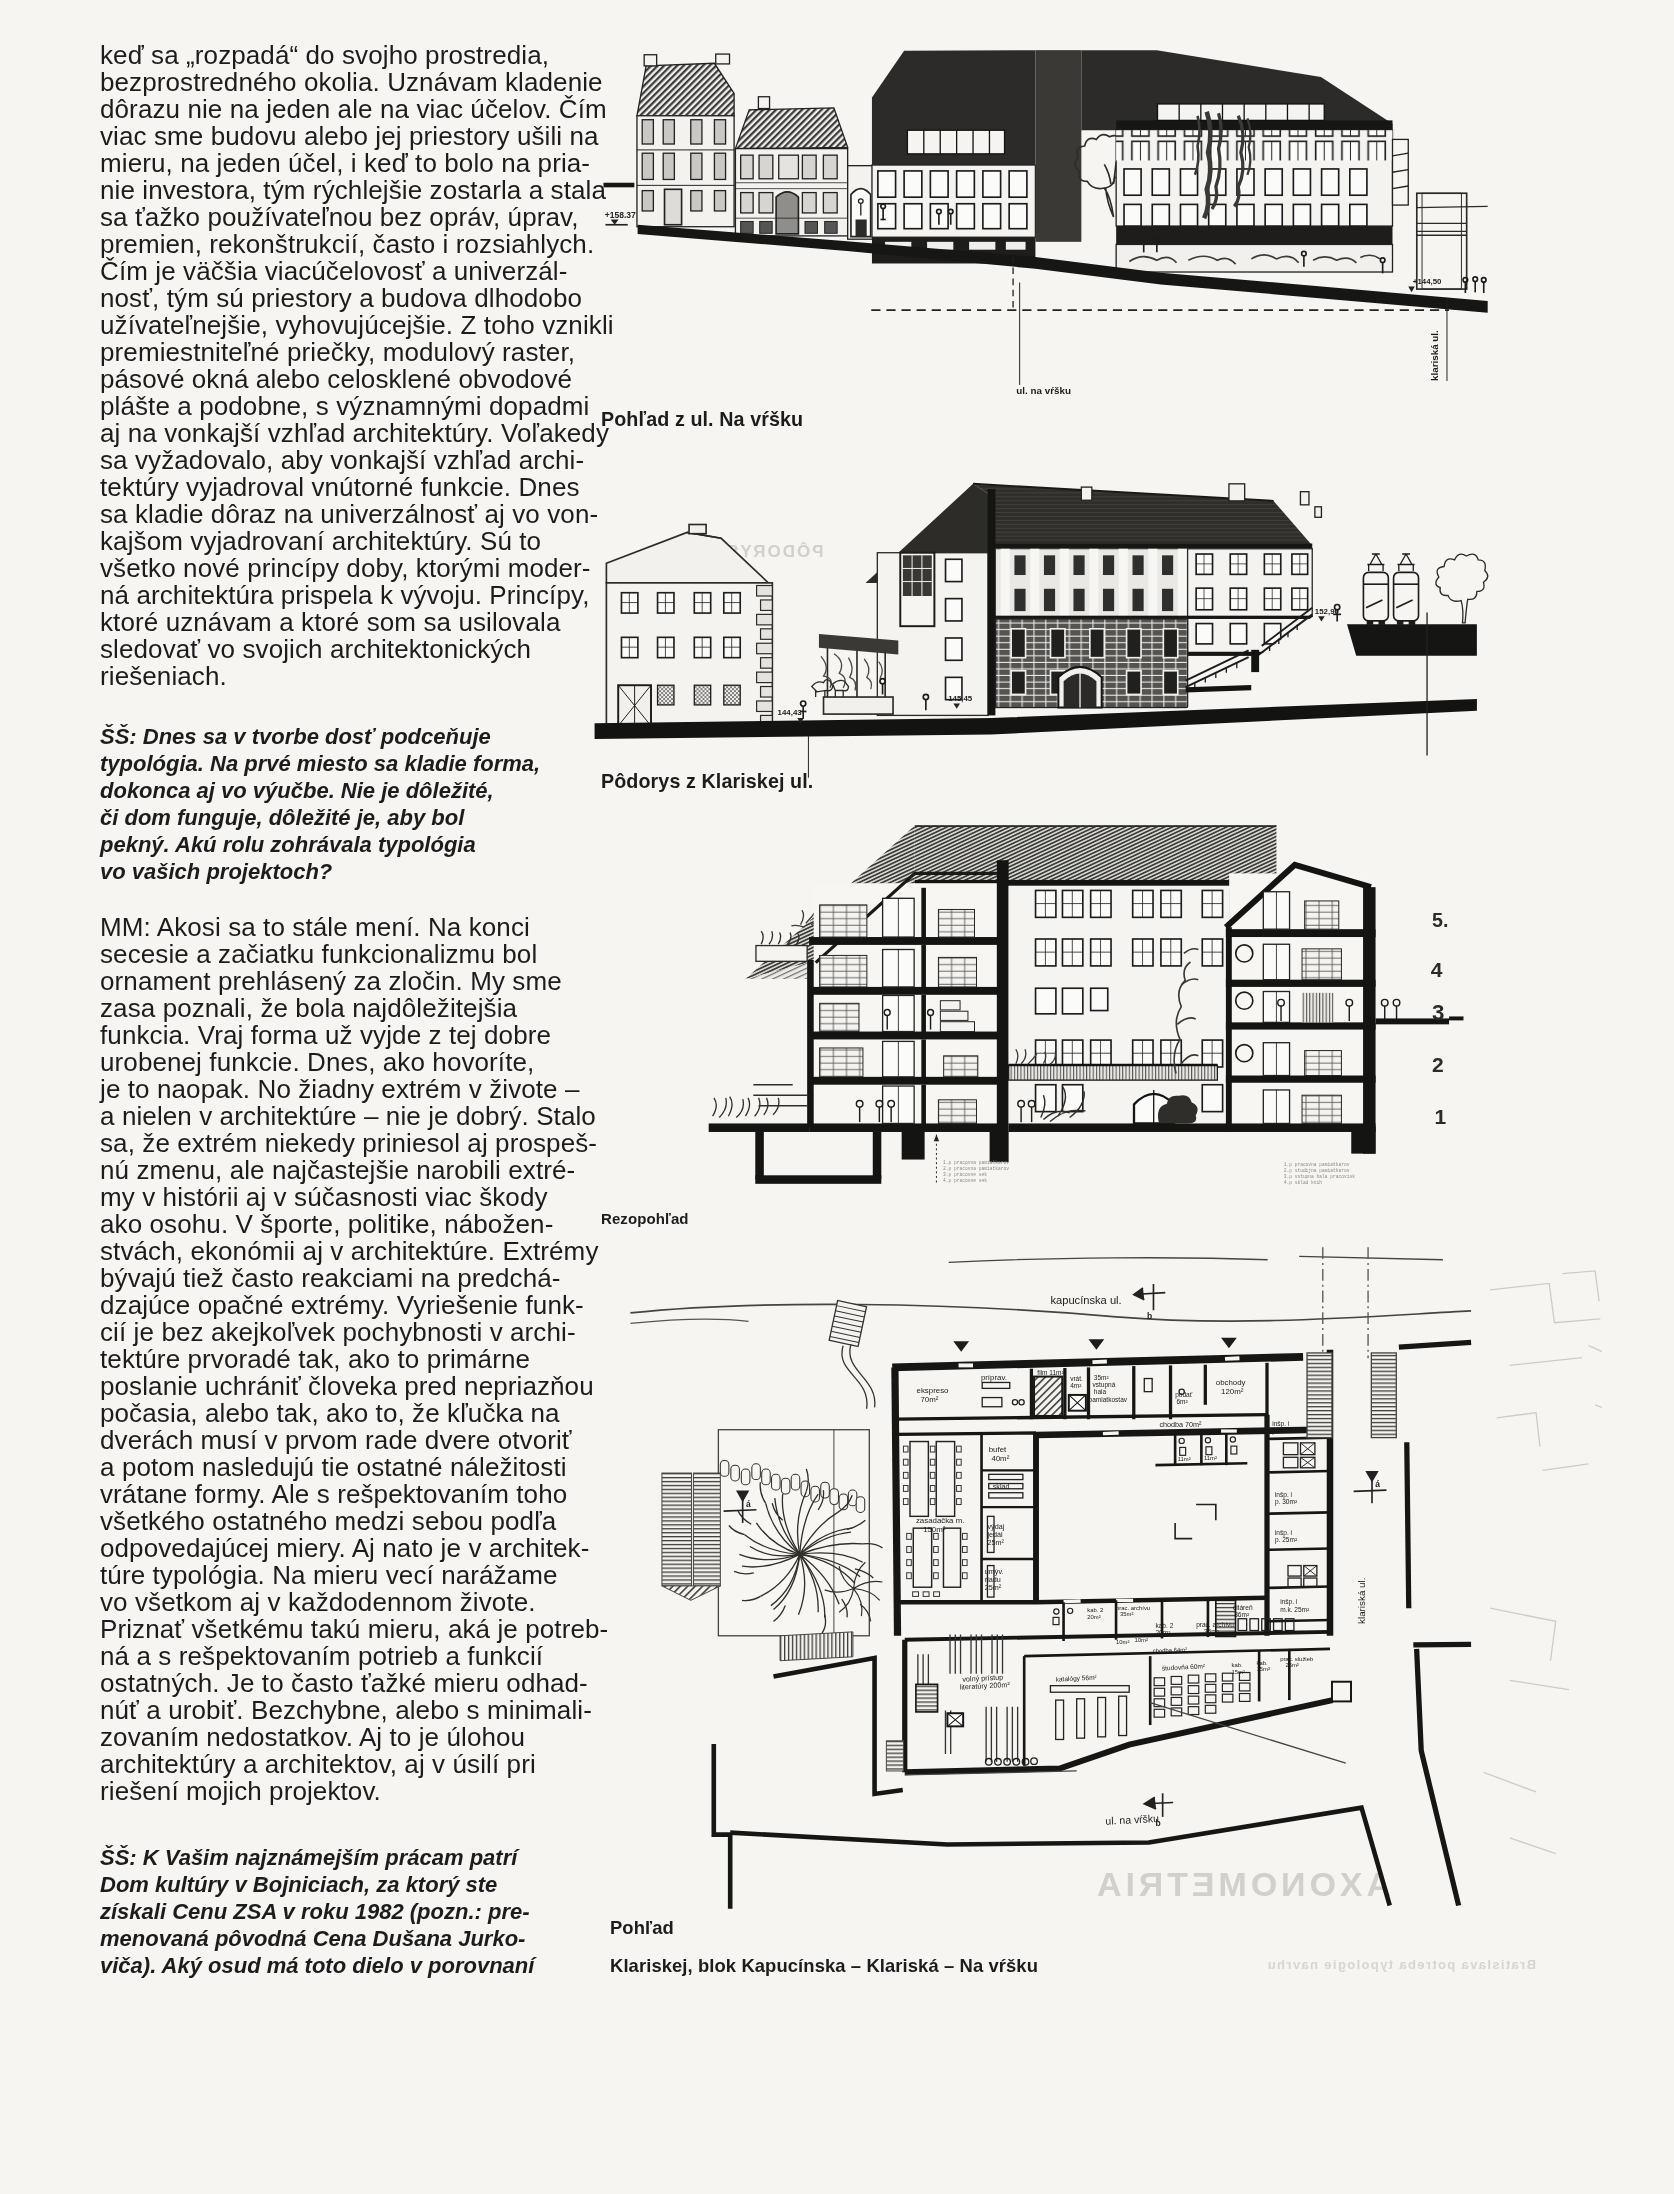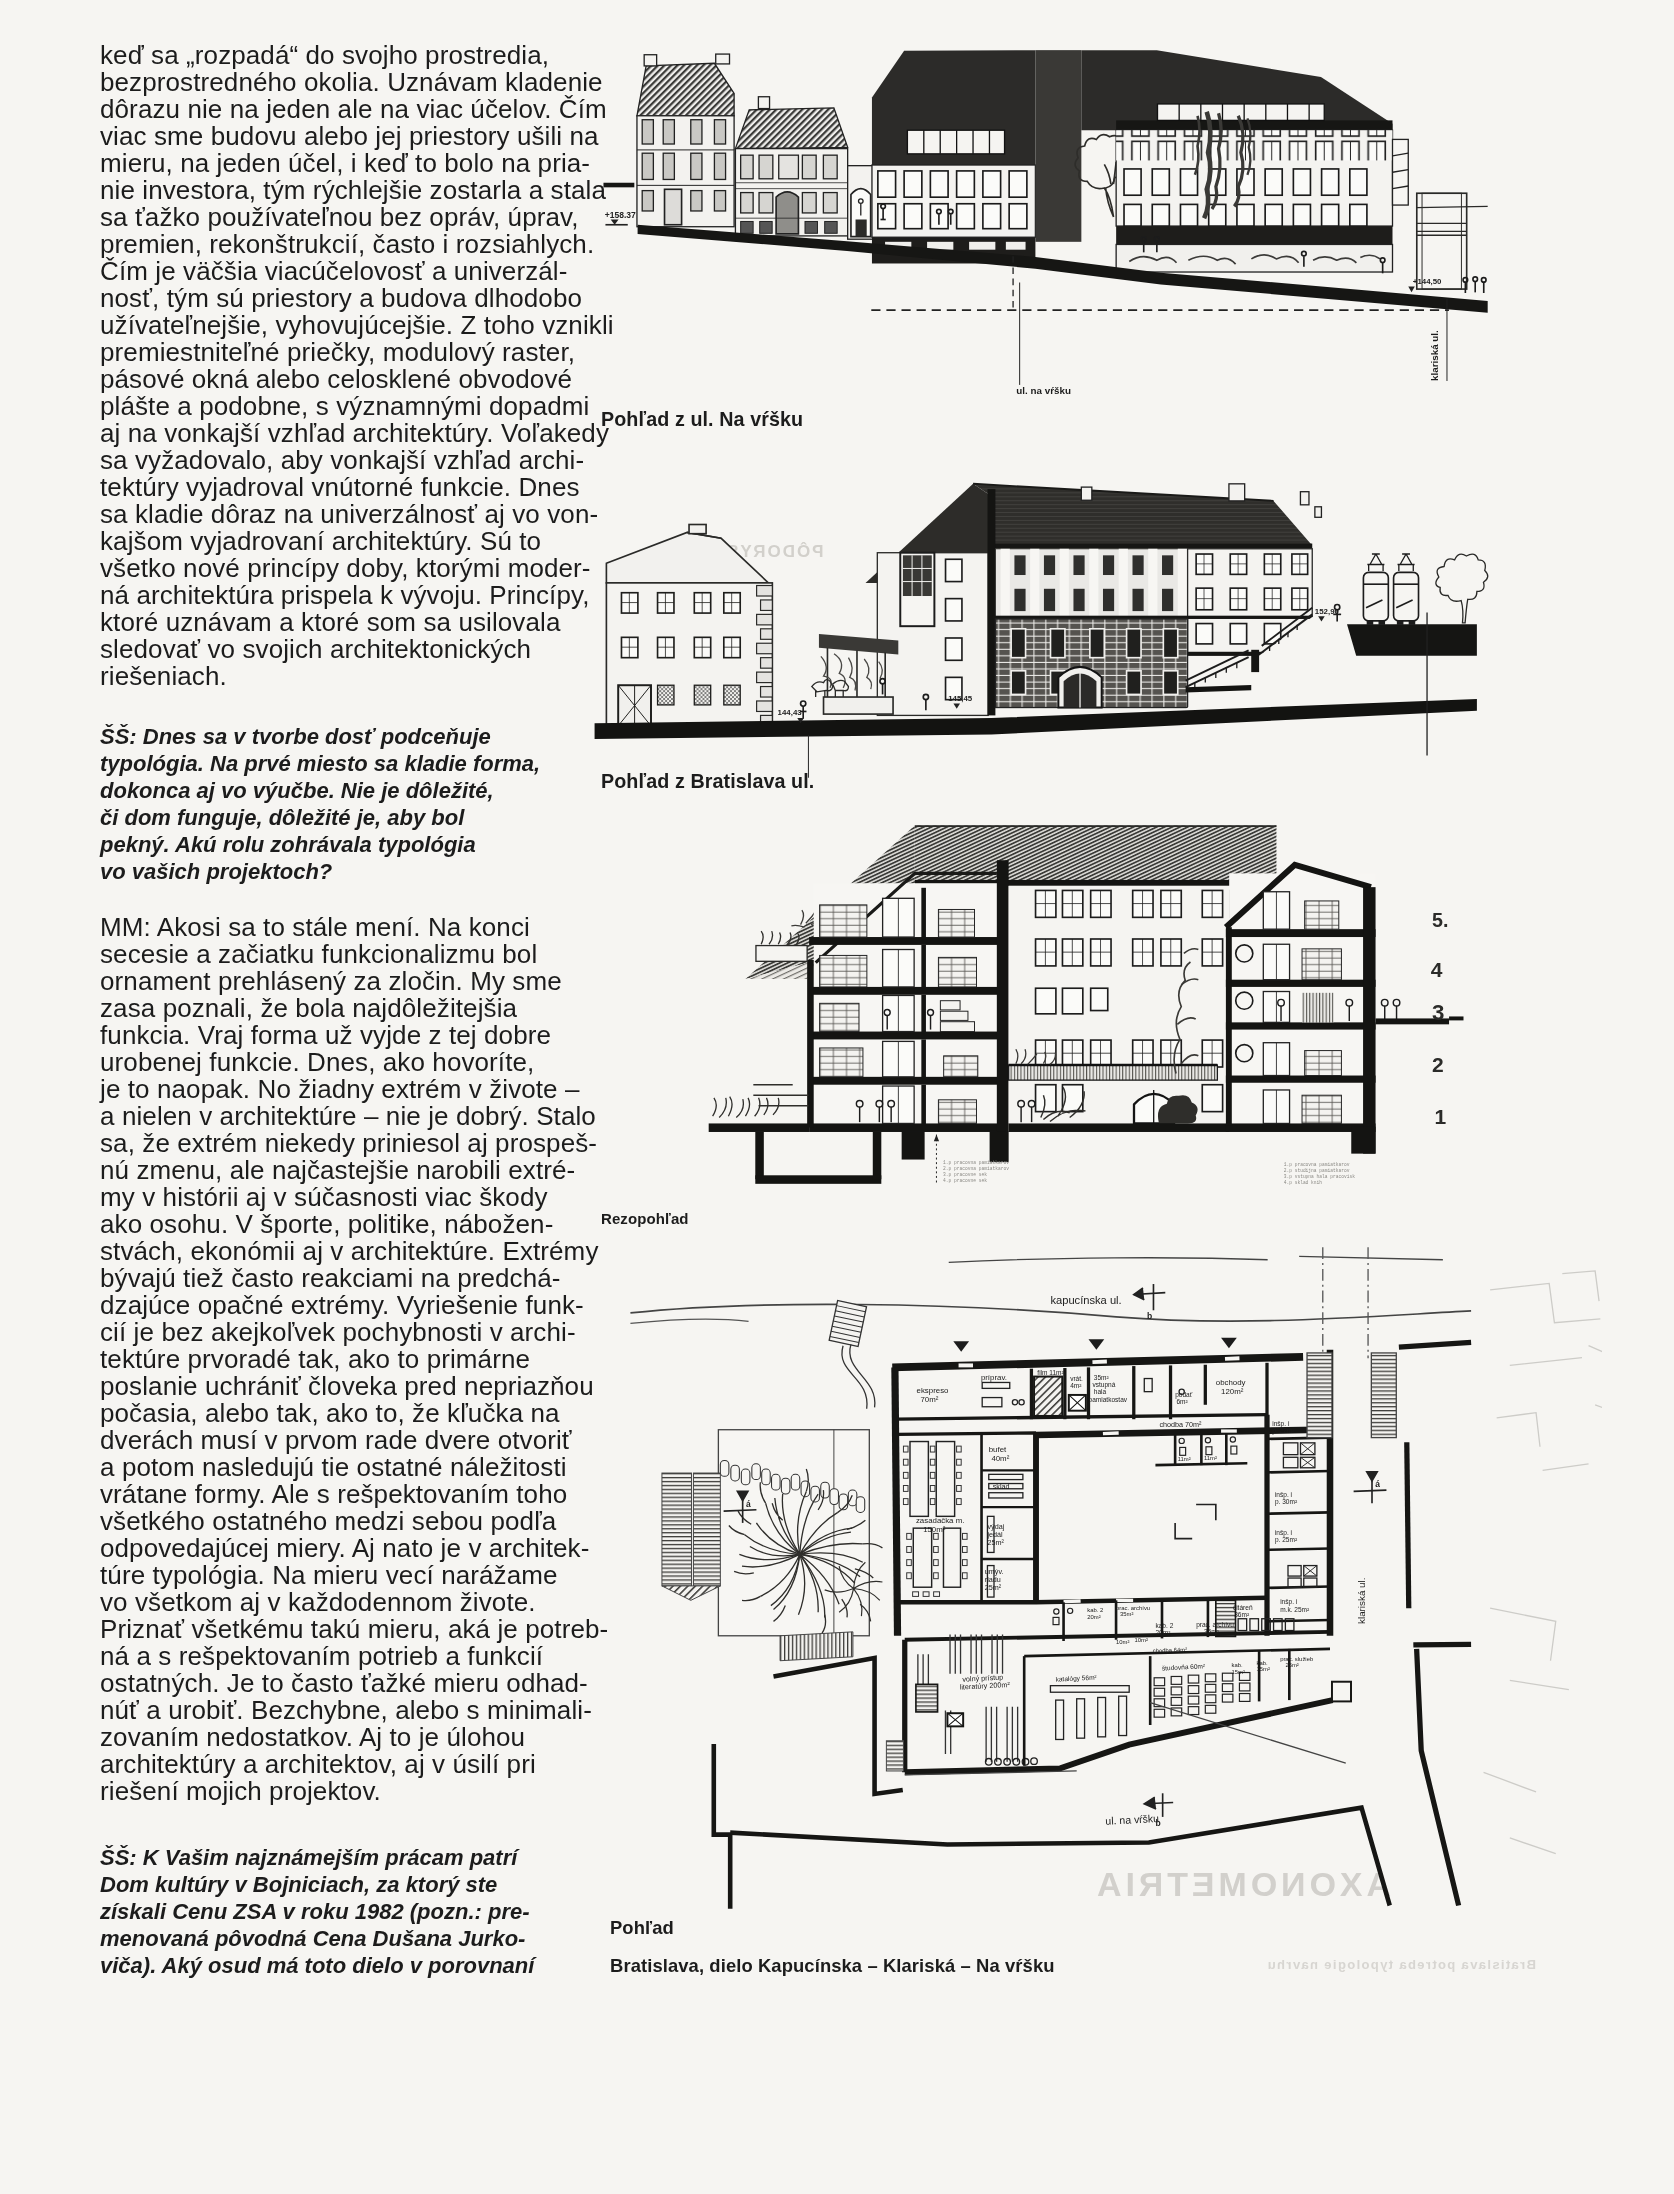--- a/index.html
+++ b/index.html
@@ -13,27 +13,27 @@
 <div class="col" style="top:42px">keď sa „rozpadá“ do svojho prostredia,<br>bezprostredného okolia. Uznávam kladenie<br>dôrazu nie na jeden ale na viac účelov. Čím<br>viac sme budovu alebo jej priestory ušili na<br>mieru, na jeden účel, i keď to bolo na pria-<br>nie investora, tým rýchlejšie zostarla a stala<br>sa ťažko používateľnou bez opráv, úprav,<br>premien, rekonštrukcií, často i rozsiahlych.<br>Čím je väčšia viacúčelovosť a univerzál-<br>nosť,&nbsp;tým sú priestory a budova dlhodobo<br>užívateľnejšie, vyhovujúcejšie. Z toho vznikli<br>premiestniteľné priečky, modulový raster,<br>pásové okná alebo celosklené obvodové<br>plášte a podobne, s významnými dopadmi<br>aj na vonkajší vzhľad architektúry. Voľakedy<br>sa vyžadovalo, aby vonkajší vzhľad archi-<br>tektúry vyjadroval vnútorné funkcie. Dnes<br>sa kladie dôraz na univerzálnosť aj vo von-<br>kajšom vyjadrovaní architektúry. Sú to<br>všetko nové princípy doby, ktorými moder-<br>ná architektúra prispela k vývoju. Princípy,<br>ktoré uznávam a ktoré som sa usilovala<br>sledovať vo svojich architektonických<br>riešeniach.</div>
 
 <div class="col bi" style="top:723px">ŠŠ: Dnes sa v tvorbe dosť podceňuje<br>typológia. Na prvé miesto sa kladie forma,<br>dokonca aj vo výučbe. Nie je dôležité,<br>či dom funguje, dôležité je, aby bol<br>pekný. Akú rolu zohrávala typológia<br>vo vašich projektoch?</div>
 
 <div class="col" style="top:914px">MM: Akosi sa to stále mení. Na konci<br>secesie a začiatku funkcionalizmu bol<br>ornament prehlásený za zločin. My sme<br>zasa poznali, že bola najdôležitejšia<br>funkcia. Vraj forma už vyjde z tej dobre<br>urobenej funkcie. Dnes, ako hovoríte,<br>je to naopak. No žiadny extrém v živote –<br>a nielen v architektúre – nie je dobrý. Stalo<br>sa, že extrém niekedy priniesol aj prospeš-<br>nú zmenu, ale najčastejšie narobili extré-<br>my v histórii aj v súčasnosti viac škody<br>ako osohu. V športe, politike, nábožen-<br>stvách, ekonómii aj v architektúre. Extrémy<br>bývajú tiež často reakciami na predchá-<br>dzajúce opačné extrémy. Vyriešenie funk-<br>cií je bez akejkoľvek pochybnosti v archi-<br>tektúre prvoradé tak, ako to primárne<br>poslanie uchrániť človeka pred nepriazňou<br>počasia, alebo tak, ako to, že kľučka na<br>dverách musí v prvom rade dvere otvoriť<br>a potom nasledujú tie ostatné náležitosti<br>vrátane formy. Ale s rešpektovaním toho<br>všetkého ostatného medzi sebou podľa<br>odpovedajúcej miery. Aj nato je v architek-<br>túre typológia. Na mieru vecí narážame<br>vo všetkom aj v každodennom živote.<br>Priznať všetkému takú mieru, aká je potreb-<br>ná a s rešpektovaním potrieb a funkcií<br>ostatných. Je to často ťažké mieru odhad-<br>núť a urobiť. Bezchybne, alebo s minimali-<br>zovaním nedostatkov. Aj to je úlohou<br>architektúry a architektov, aj v úsilí pri<br>riešení mojich projektov.</div>
 
 <div class="col bi" style="top:1844px">ŠŠ: K Vašim najznámejším prácam patrí<br>Dom kultúry v Bojniciach, za ktorý ste<br>získali Cenu ZSA v roku 1982 (pozn.: pre-<br>menovaná pôvodná Cena Dušana Jurko-<br>viča). Aký osud má toto dielo v porovnaní</div>
 
 <div class="cap" style="left:601px;top:408px;font-size:19.7px">Pohľad z ul. Na vŕšku</div>
 
-<div class="cap" style="left:601px;top:770px;font-size:19.7px">Pohľad z Bratislava ul.</div>
+<div class="cap" style="left:601px;top:770px;font-size:19.7px">Pôdorys z Klariskej ul.</div>
 
 <div class="cap" style="left:601px;top:1210px;font-size:15px">Rezopohľad</div>
 
 <div class="cap" style="left:610px;top:1917px">Pohľad</div>
 
-<div class="cap" style="left:610px;top:1955px">Bratislava, dielo Kapucínska – Klariská – Na vŕšku</div>
+<div class="cap" style="left:610px;top:1955px">Klariskej, blok Kapucínska – Klariská – Na vŕšku</div>
 
 <div class="ghost" style="left:1056px;top:1865px;width:335px;font-size:34px;letter-spacing:3.9px">AXONOMETRIA</div>
 
 <svg style="left:591px;top:33px" width="919" height="394" viewBox="900 50 1400 600">
 <defs>
 <pattern id="h1" width="7" height="7" patternTransform="rotate(45)" patternUnits="userSpaceOnUse">
         <rect width="7" height="7" fill="#efeeec"></rect>
         <rect width="3.4" height="7" fill="#3a3a38"></rect>
       </pattern>
 <pattern id="h2" width="5" height="5" patternTransform="rotate(90)" patternUnits="userSpaceOnUse">

